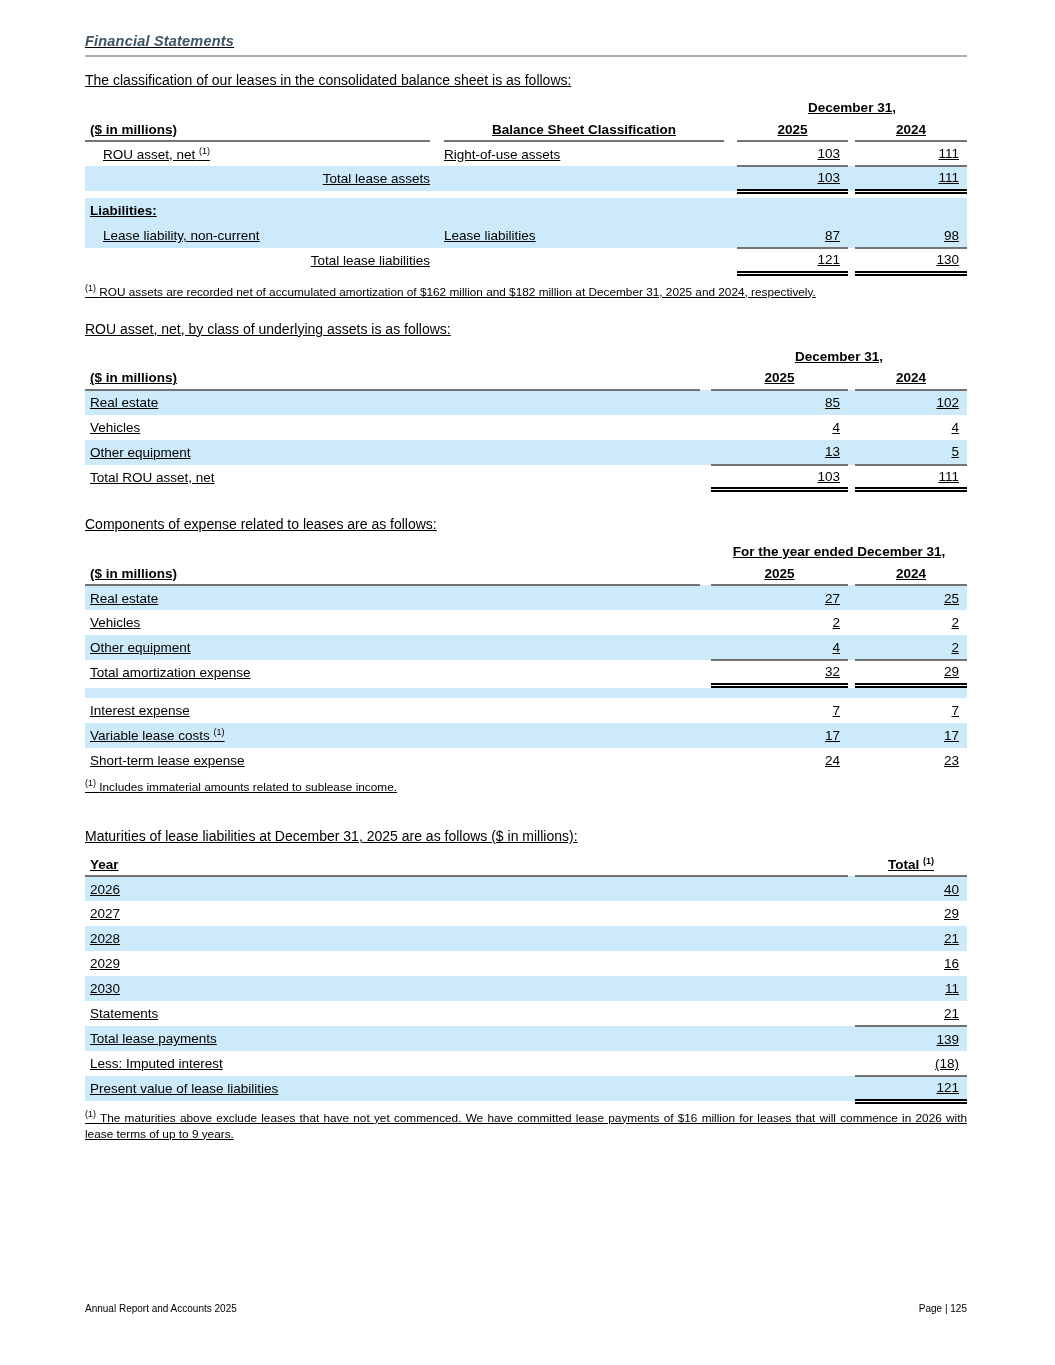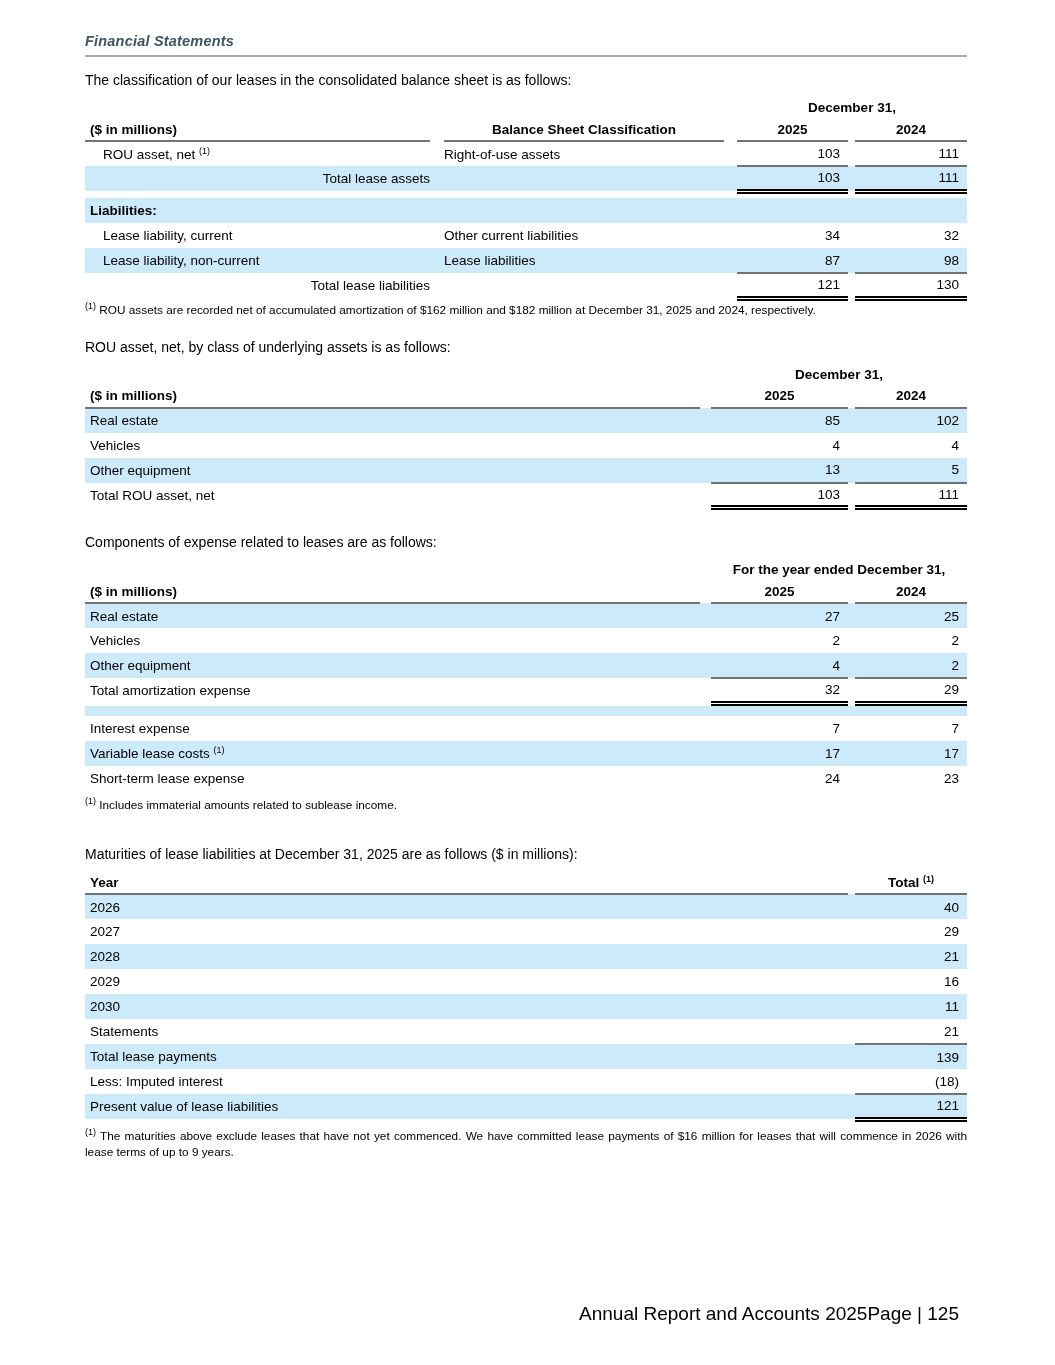--- a/index.html
+++ b/index.html
@@ -4,21 +4,21 @@
 <style>
   * { margin:0; padding:0; box-sizing:border-box; }
   html,body { width:1055px; height:1365px; }
   body {
     background:#ffffff;
     font-family:"Liberation Sans","DejaVu Sans",sans-serif;
     color:#000;
     position:relative;
     overflow:hidden;
   }
-  .content { position:absolute; left:85px; top:0; width:882px; }
+  .content { position:absolute; left:85px; top:0; width:882px;text-decoration:underline; }
 
   .doc-header { margin-top:33px; padding-bottom:6px; border-bottom:2px solid #a9aeb3; }
   .doc-title { font-size:14.5px; font-weight:bold; font-style:italic; color:#3e5463; letter-spacing:.2px; }
 
   .intro { font-size:14px; line-height:1.15; }
   .intro.m1 { margin-top:15px; }
   .intro.m2 { margin-top:20px; }
   .intro.m3 { margin-top:24px; }
   .intro.m4 { margin-top:32px; }
 
@@ -34,28 +34,28 @@
   .i2  { padding-left:29px;text-align:right; }
   .num { text-align:right; padding-right:8px; }
   .ctr { text-align:center; }
   .b   { font-weight:bold; }
   .blue td { background:#cdeafa; }
   .ul  { border-bottom:2px solid #737373; background-clip:padding-box; }
   .dbl { border-bottom:5px double #000; background-clip:padding-box; }
 
   sup { font-size:9px; vertical-align:super; line-height:0; }
 
-  .footnote { font-size:11.8px; line-height:1.35; margin-top:2px; }
+  .footnote { font-size:11.8px; line-height:1.35; margin-top:9px; }
   .footnote.tight { margin-top:7px; }
   .footnote.justify { text-align:justify; }
 
   .page-footer {
-    position:absolute; left:77px; top:1303px; width:882px;
-    display:flex; justify-content:flex-end;
-    font-size:19px;
+    position:absolute; left:85px; top:1303px; width:882px;
+    display:flex; justify-content:space-between;
+    font-size:10px;
   }
 </style>
 </head>
 <body>
 
 <div class="content">
 
   <div class="doc-header">
     <div class="doc-title">Financial Statements</div>
   </div>
@@ -103,29 +103,20 @@
       <td class="num dbl">103</td>
       <td></td>
       <td class="num dbl">111</td>
     </tr>
     <tr class="sep">
           <td colspan="7"></td>
         </tr>
     <tr class="blue">
       <td colspan="7" class="lbl b">Liabilities:</td>
     </tr>
-    <tr>
-      <td class="i1">Lease liability, current</td>
-      <td></td>
-      <td>Other current liabilities</td>
-      <td></td>
-      <td class="num">34</td>
-      <td></td>
-      <td class="num">32</td>
-    </tr>
     <tr class="blue">
       <td class="i1">Lease liability, non-current</td>
       <td></td>
       <td>Lease liabilities</td>
       <td></td>
       <td class="num ul">87</td>
       <td></td>
       <td class="num ul">98</td>
     </tr>
     <tr>

